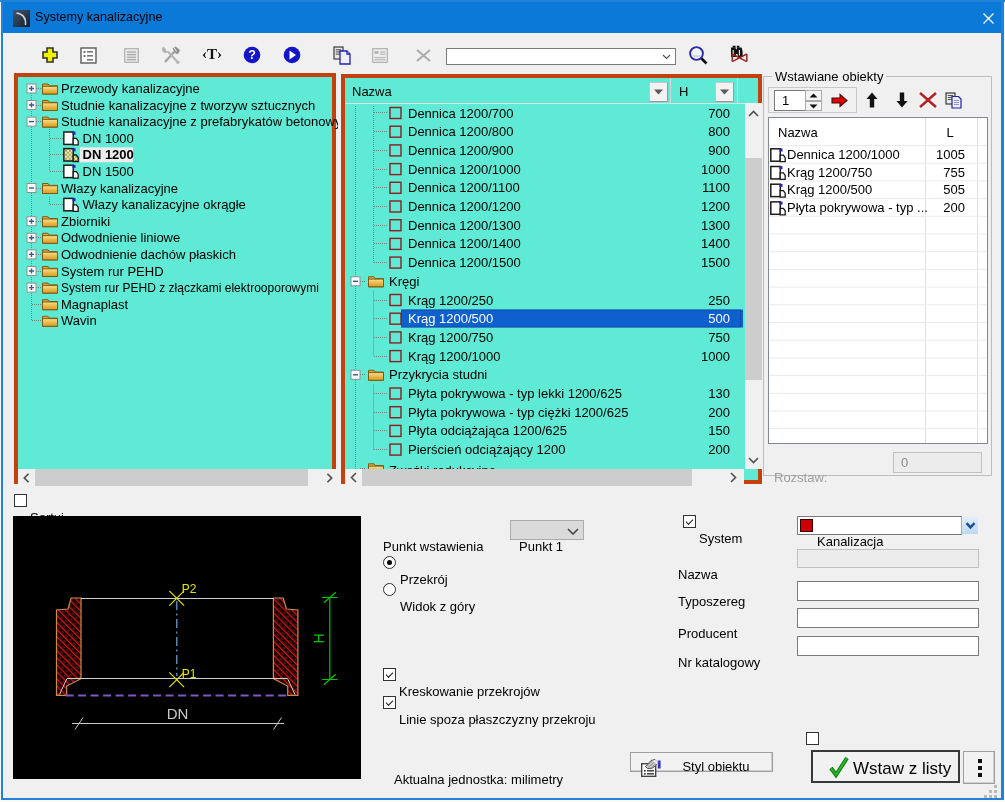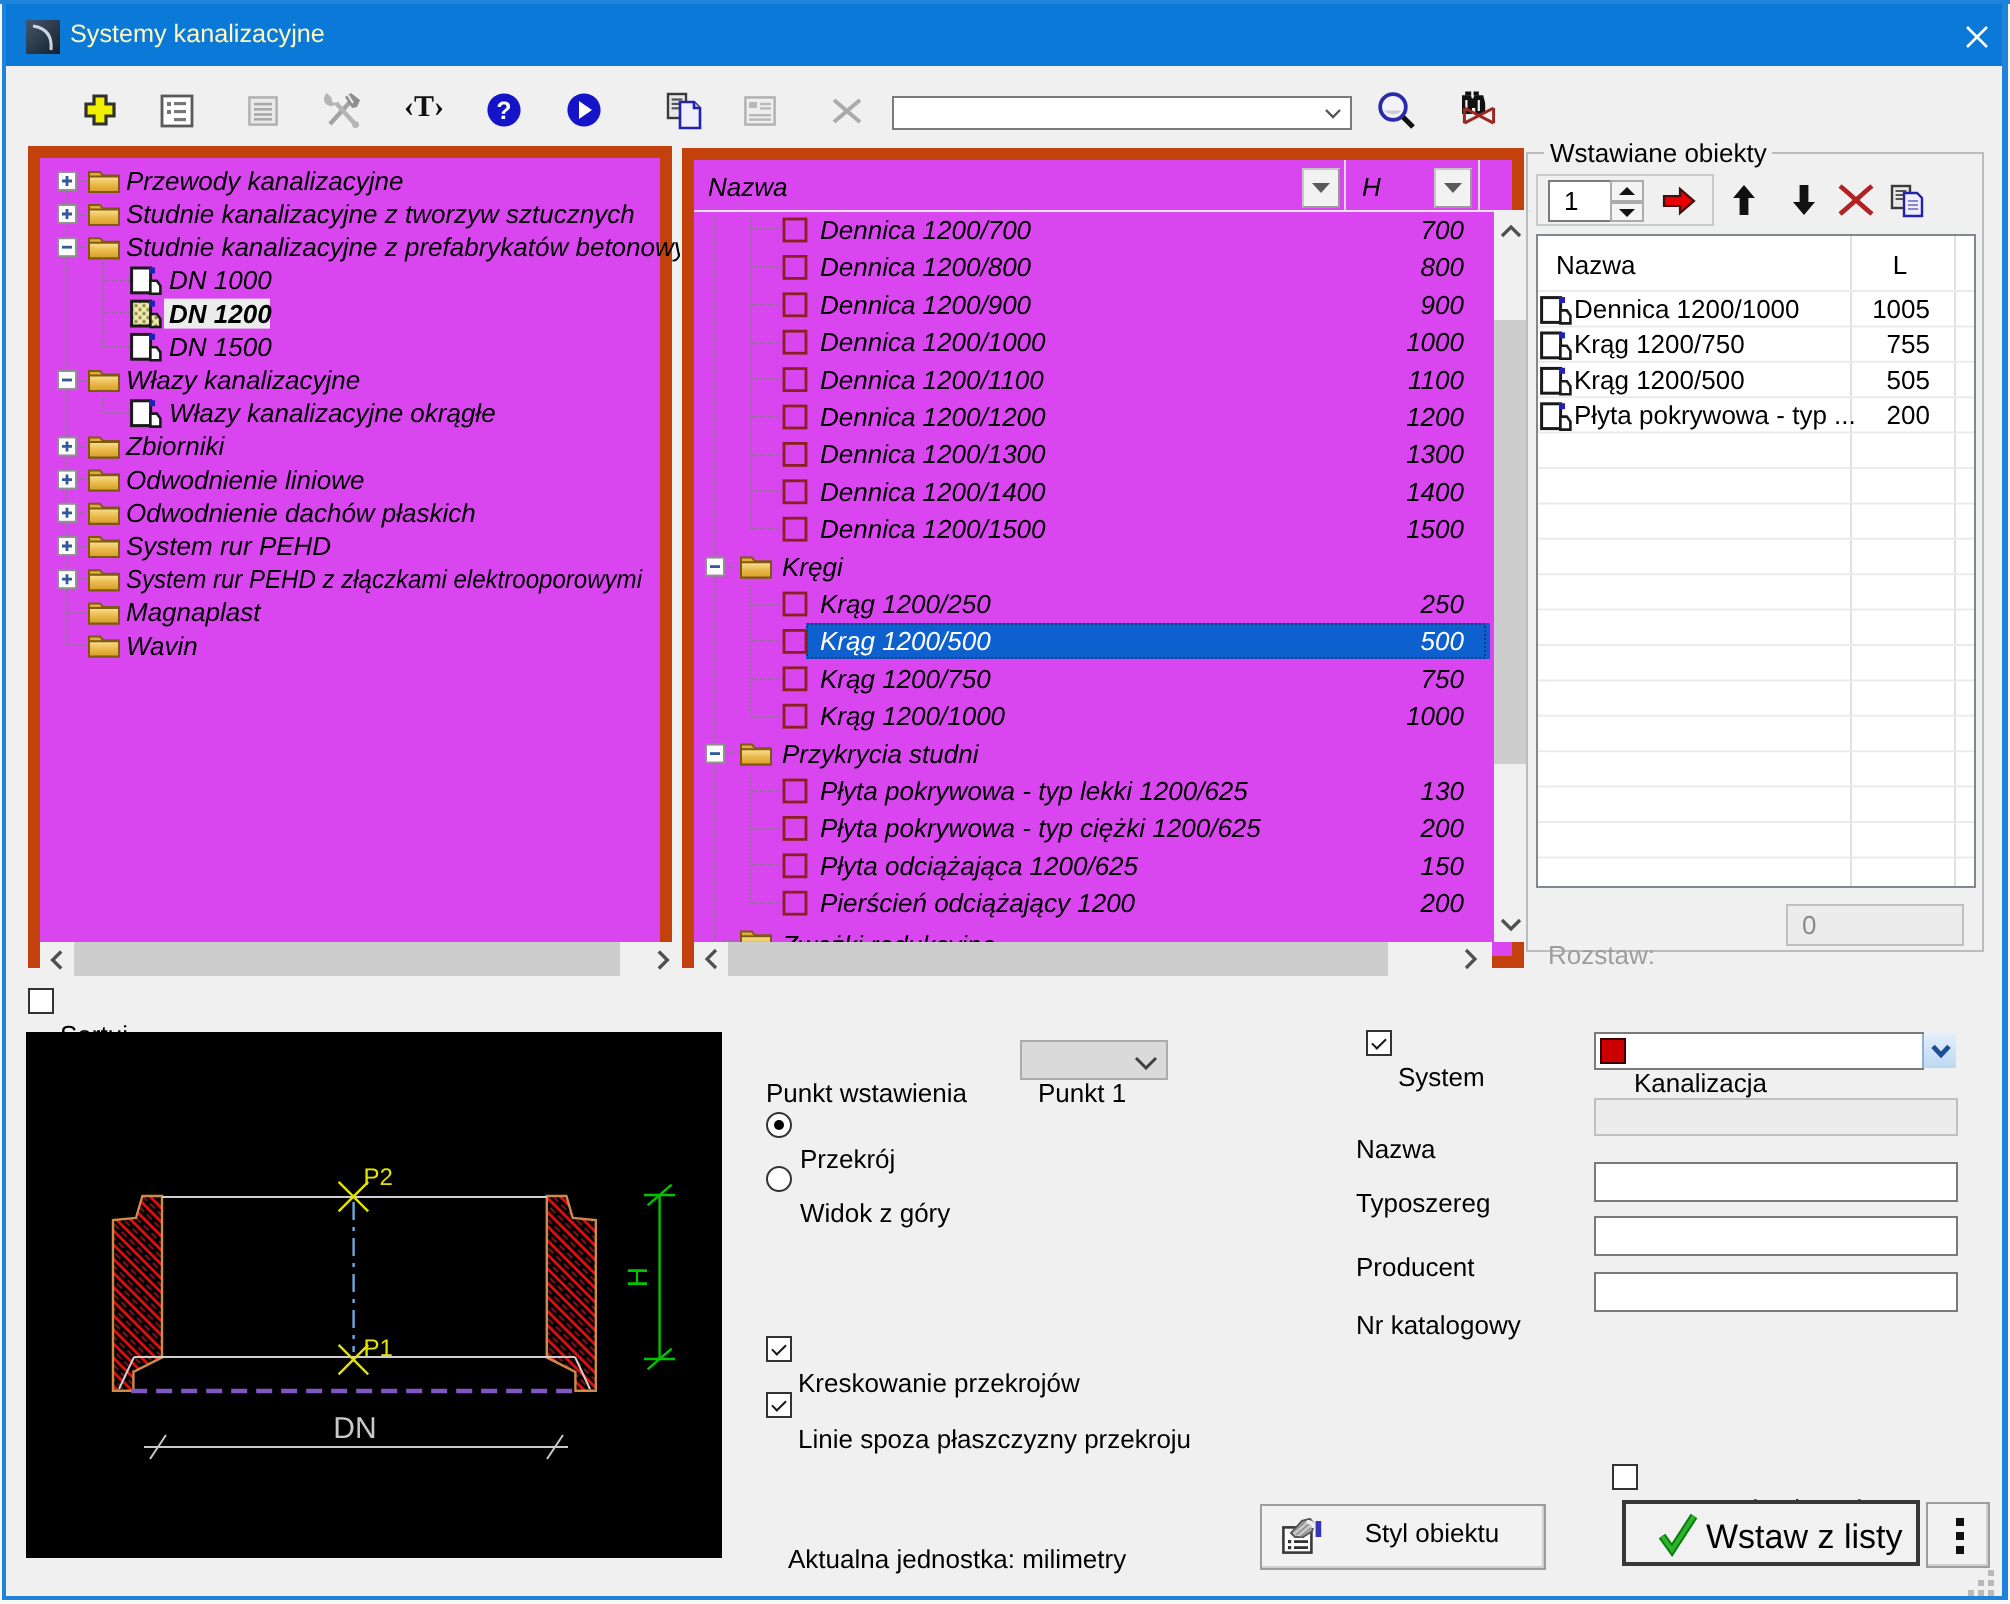--- a/index.html
+++ b/index.html
@@ -4,24 +4,24 @@
 <style>
 html,body{margin:0;padding:0;}
 body{width:1005px;height:802px;overflow:hidden;background:#fff;font-family:"Liberation Sans",sans-serif;}
 #win{position:absolute;left:0;top:0;width:1005px;height:802px;background:#f0f0f0;}
 #winborder{position:absolute;left:0;top:0;width:1005px;height:802px;z-index:50;pointer-events:none;}
 #winborder div{position:absolute;background:#1f83db;}
 #winborder .wb-w{background:#fbf9f6;}
 .abs{position:absolute;}
 #titlebar{position:absolute;left:2px;top:2px;width:1001px;height:31px;background:#0a79d8;}
 #title-ico{position:absolute;left:11px;top:8px;width:17px;height:17px;background:linear-gradient(135deg,#44566e,#141f2c);}
-#title-txt{position:absolute;left:33px;top:8px;color:#fef9c3;font-size:12.6px;text-align:center;}
+#title-txt{position:absolute;left:33px;top:8px;color:#000000;font-size:12.6px;text-align:center;}
 #close-x{position:absolute;left:974px;top:4px;width:24px;height:24px;color:#fff;font-size:15px;text-align:center;line-height:24px;}
 
-.panel{position:absolute;background:#d946ef;border:6px solid #c2410c;box-sizing:border-box;font-style:italic;}
+.panel{position:absolute;background:#5eead4;border:4px solid #c2410c;box-sizing:border-box;}
 #tree{left:14px;top:73px;width:322px;height:411px;}
 #list{left:341px;top:74px;width:421px;height:410px;}
 
 .sb{position:absolute;background:#f0f0f0;}
 .sb .thumb{position:absolute;background:#cdcdcd;}
 .sb .arr{position:absolute;color:#505050;font-size:10px;line-height:16px;text-align:center;width:16px;height:16px;}
 
 .group{position:absolute;border:1px solid #bcbcbc;box-sizing:border-box;}
 .group>.glabel{position:absolute;top:-8px;left:8px;background:#f0f0f0;padding:0 3px;font-size:13px;color:#000;white-space:nowrap;}
 
@@ -486,21 +486,21 @@
 <div class="input dis" style="left:797px;top:549px;width:182px;height:19px;"></div>
 <div class="lbl" style="left:678px;top:578px;">Typoszereg</div>
 <div class="input" style="left:797px;top:581px;width:182px;height:20px;"></div>
 <div class="lbl" style="left:678px;top:610px;">Producent</div>
 <div class="input" style="left:797px;top:608px;width:182px;height:20px;"></div>
 <div class="lbl" style="left:678px;top:639px;">Nr katalogowy</div>
 <div class="input" style="left:797px;top:636px;width:182px;height:20px;"></div>
 
 <div id="bottom" class="abs" style="left:0;top:721px;width:0;height:0;">
   <div class="lbl" style="left:394px;top:35px;">Aktualna jednostka: milimetry</div>
-  <div class="btn" style="left:630px;top:31px;width:143px;height:33px;box-shadow:inset -1px -1px 0 #cfcfcf;">
+  <div class="btn" style="left:630px;top:31px;width:143px;height:20px;box-shadow:inset -1px -1px 0 #cfcfcf;">
     <svg style="position:absolute;left:10px;top:5px;" width="21" height="19" viewBox="0 0 21 19">
       <rect x="0.7" y="5.7" width="14" height="12.6" fill="#fdfdfd" stroke="#3a3a3a" stroke-width="1.3"></rect>
       <rect x="3" y="12" width="1.6" height="1.6" fill="#333"></rect>
           <path d="M6 12.8 h7" stroke="#333" stroke-width="1.4"></path>
       <rect x="3" y="15" width="1.6" height="1.6" fill="#333"></rect>
           <path d="M6 15.8 h7" stroke="#333" stroke-width="1.4"></path>
       <path d="M4.5 8.5 L10 2.5 L14 1.5 L16 4 L15 7.5 L10.5 10.5 L6.5 10.5 z" fill="#c9c9c9" stroke="#555" stroke-width="1"></path>
       <path d="M5.5 8 l6 -5 M7 9.5 l6.5 -5.5 M9 10.5 l5.5 -4.5" stroke="#8a8a8a" stroke-width="0.8"></path>
       <path d="M12.5 3 a3 3 0 0 1 3.5 3" stroke="#eee" stroke-width="2" fill="none"></path>
       <rect x="16.8" y="2.5" width="2.8" height="8" fill="#3636bb"></rect>

